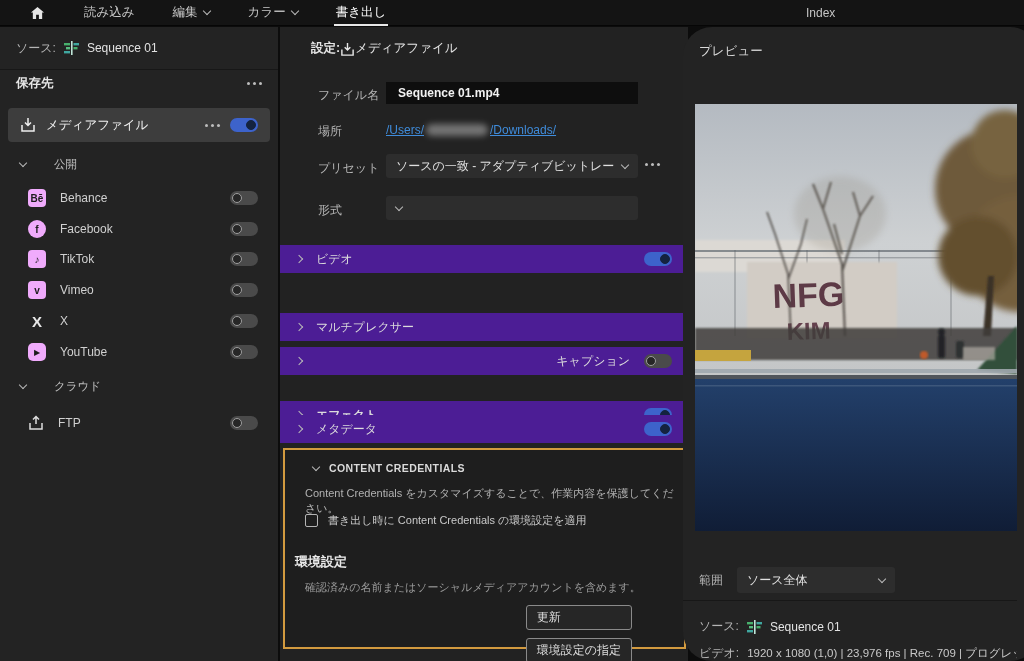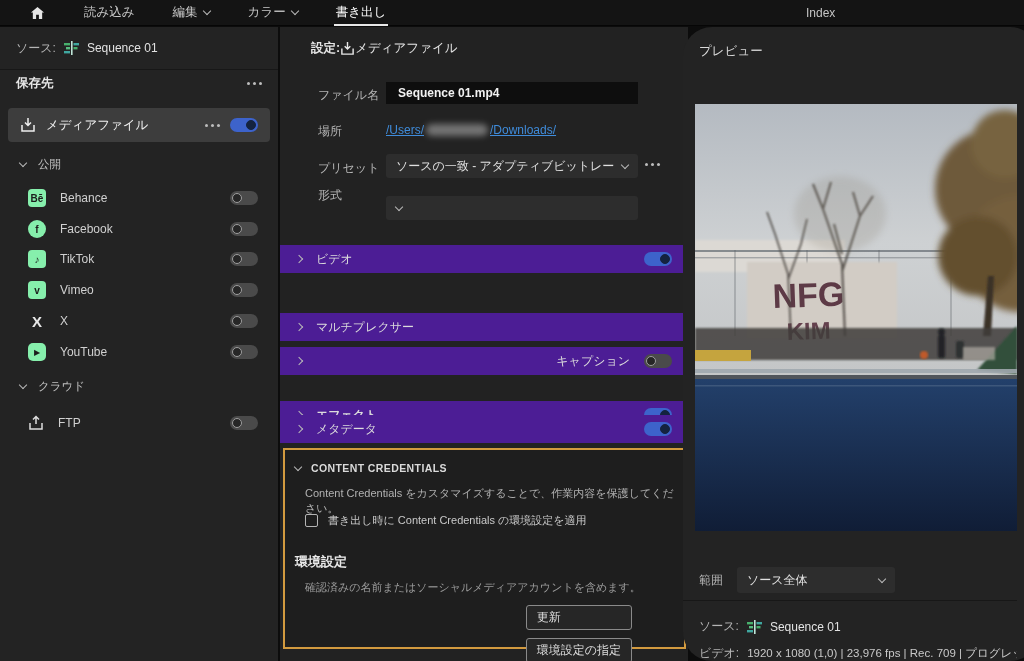--- a/index.html
+++ b/index.html
@@ -26,25 +26,25 @@
   
   .src-row { position:absolute; left:0; top:0; width:100%; height:43px; display:flex; align-items:center;
     padding:0 16px; border-bottom:1px solid #171717; gap:8px; }
   .lbl { font-size:12px; color:#b5b5b5; }
   .val { font-size:12px; color:#e2e2e2; }
   .dest-hdr { position:absolute; left:16px; top:48px; right:16px; display:flex; align-items:center; justify-content:space-between; }
   .dest-hdr .t { font-size:12.5px; color:#e6e6e6; font-weight:bold; }
   .sel-row { position:absolute; left:8px; top:81px; width:262px; height:34px; background:#3d3d3d; border-radius:4px;
     display:flex; align-items:center; padding:0 12px; gap:10px; }
   .sel-row .t { flex:1; font-size:12.5px; color:#f0f0f0; }
-  .group-row { position:absolute; left:20px; display:flex; align-items:center; gap:12px; height:18px; }
+  .group-row { position:absolute; left:20px; display:flex; align-items:center; gap:28px; height:18px; }
   .group-row .t { font-size:11.5px; color:#c0c0c0; }
   .dest-item { position:absolute; left:28px; width:230px; height:26px; display:flex; align-items:center; gap:14px; }
   .dest-item .t { flex:1; font-size:12px; color:#d0d0d0; }
-  .soc-ic { width:18px; height:18px; border-radius:4px; background:#86efac; color:#1c1c1c;
+  .soc-ic { width:18px; height:18px; border-radius:4px; background:#f0abfc; color:#1c1c1c;
     display:flex; align-items:center; justify-content:center; font-size:10px; font-weight:bold; }
   .soc-ic.circle { border-radius:50%; }
   .soc-ic.plain { background:transparent; color:#e8e8e8; font-size:15px; }
 
   
   .dots { width:3px; height:3px; border-radius:50%; background:currentColor; color:#bdbdbd;
     box-shadow:6px 0 0 currentColor, 12px 0 0 currentColor; margin-right:12px; }
 
   
   .chev { width:6px; height:6px; border-right:1.4px solid #b9b9b9; border-bottom:1.4px solid #b9b9b9; display:inline-block; }
@@ -52,42 +52,42 @@
   .chev.right { transform:rotate(-45deg); }
 
   
   .toggle { width:28px; height:14px; border-radius:8px; background:#4a4a4a; position:relative; flex:none; }
   .toggle .knob { position:absolute; top:2px; left:2px; width:10px; height:10px; border-radius:50%;
     background:#262626; border:1.5px solid #9d9d9d; }
   .toggle.on { background:#3d63cb; }
   .toggle.on .knob { left:16px; background:#14233f; border-color:#14233f; }
 
   
-  .set-hdr { position:absolute; left:22px; top:13px; display:flex; align-items:center; gap:0;padding-left:9px; }
+  .set-hdr { position:absolute; left:22px; top:13px; display:flex; align-items:flex-end; gap:0;padding-left:9px; }
   .set-hdr .l { font-size:12.5px; color:#e4e4e4; font-weight:bold; }
   .set-hdr .v { font-size:12.5px; color:#e4e4e4; }
   .field-lbl { position:absolute; left:38px; font-size:12px; color:#b5b5b5; }
   .fn-input { position:absolute; left:106px; top:55px; width:252px; height:22px; background:#0e0e0e; border:none;
     color:#f2f2f2; font-size:12px; font-weight:bold; padding:0 12px; font-family:inherit; }
   .loc-link { position:absolute; left:106px; top:96px; font-size:12px; color:#3f8cdb; display:flex; align-items:center; }
   .loc-link span { text-decoration:underline; }
   .blurred { display:inline-block; width:62px; height:12px; background:#8f8f8f; border-radius:6px; filter:blur(3px); opacity:.75; margin:0 2px; }
   .dropdown { position:absolute; height:24px; background:#2d2d2d; border-radius:3px; display:flex; align-items:center;
     padding:0 10px; gap:8px; }
   .dropdown .v { flex:1; font-size:12px; color:#e0e0e0; white-space:nowrap; overflow:hidden; }
   .preset-more { position:absolute; left:365px; top:136px; }
 
   .section-row { position:absolute; left:0; width:408px; height:28px; background:#4c1d95; display:flex;
     align-items:center; padding:0 16px; gap:14px; }
   .section-row .t { flex:1; font-size:12px; color:#dcdcdc; }
 
   
   .cc-box { position:absolute; left:3px; top:421px; width:403px; height:201px; border:2px solid #d29a3f;
     background:#1e1e1e; }
-  .cc-title-row { position:absolute; left:10px; top:12px; display:flex; align-items:center; gap:10px; }
+  .cc-title-row { position:absolute; left:28px; top:12px; display:flex; align-items:center; gap:10px; }
   .cc-title { font-size:10.5px; font-weight:bold; letter-spacing:.4px; color:#dadada; }
   .cc-desc { position:absolute; left:20px; top:36px; font-size:11px; color:#b2b2b2; }
   .cc-check-row { position:absolute; left:20px; top:63px; display:flex; align-items:center; gap:10px; }
   .checkbox { width:13px; height:13px; border:1.5px solid #b5b5b5; border-radius:2px; background:transparent; }
   .cc-check-lbl { font-size:11px; color:#c9c9c9; }
   .pref-title { position:absolute; left:10px; top:103px; font-size:13px; font-weight:bold; color:#e8e8e8; }
   .pref-desc { position:absolute; left:20px; top:130px; font-size:11px; color:#9c9c9c; }
   .cc-btns { position:absolute; right:52px; top:155px; display:flex; gap:8px;flex-direction:column; }
   .btn { height:25px; padding:0 10px; background:#262626; border:1px solid #8a8a8a; border-radius:3px;
     color:#dedede; font-size:12px; display:flex; align-items:center; }
@@ -250,21 +250,21 @@
       <span>/Downloads/</span>
     </div>
 
     <span class="field-lbl" style="top:133px;">プリセット</span>
     <div class="dropdown" style="left:106px; top:127px; width:252px;">
       <span class="v">ソースの一致 - アダプティブビットレート (高)</span>
       <i class="chev down"></i>
     </div>
     <i class="dots preset-more"></i>
 
-    <span class="field-lbl" style="top:160px;font-family:Liberation Mono, monospace;">形式</span>
+    <span class="field-lbl" style="top:175px;font-family:Liberation Mono, monospace;">形式</span>
     <div class="dropdown" style="left:106px; top:169px; width:252px;">
       <i class="chev down"></i>
     </div>
 
     <div class="section-row" style="top:218px;">
       <i class="chev right"></i>
       <span class="t">ビデオ</span>
       <div class="toggle on">
           <div class="knob"></div>
         </div>

